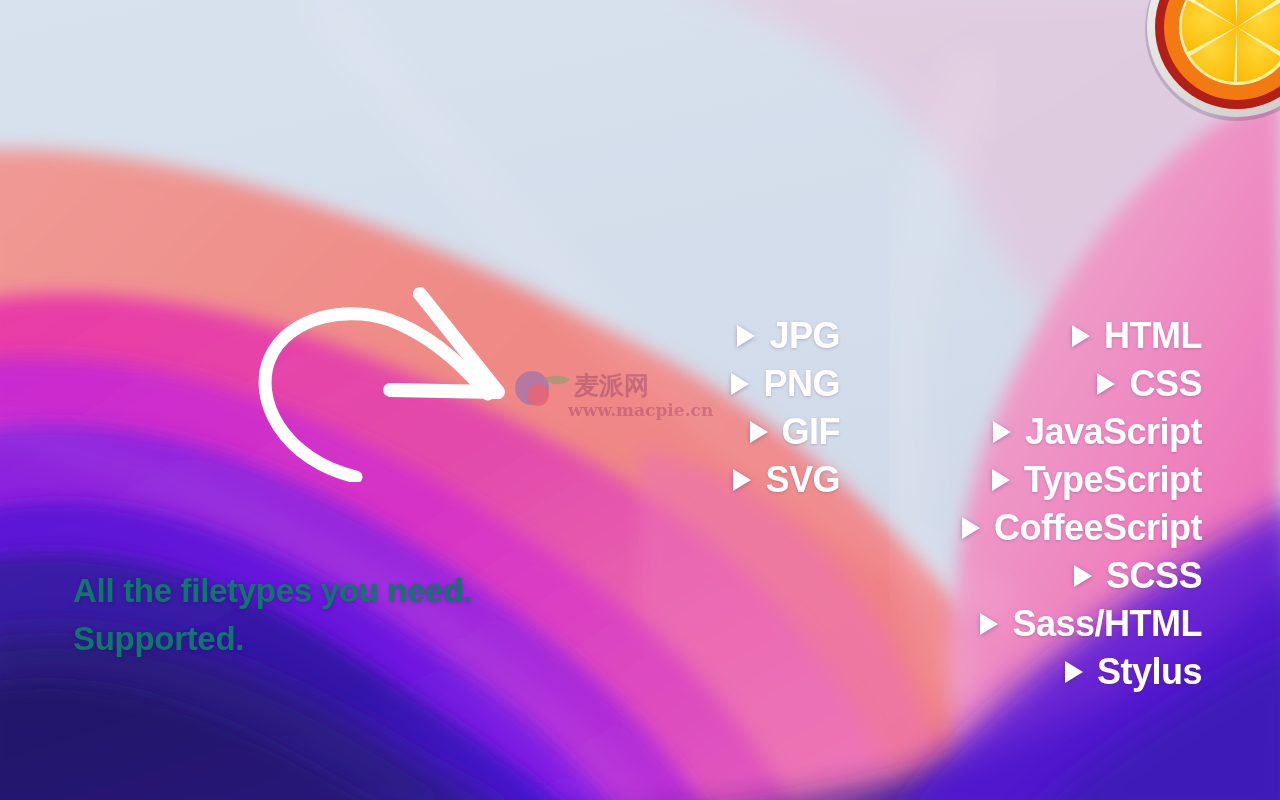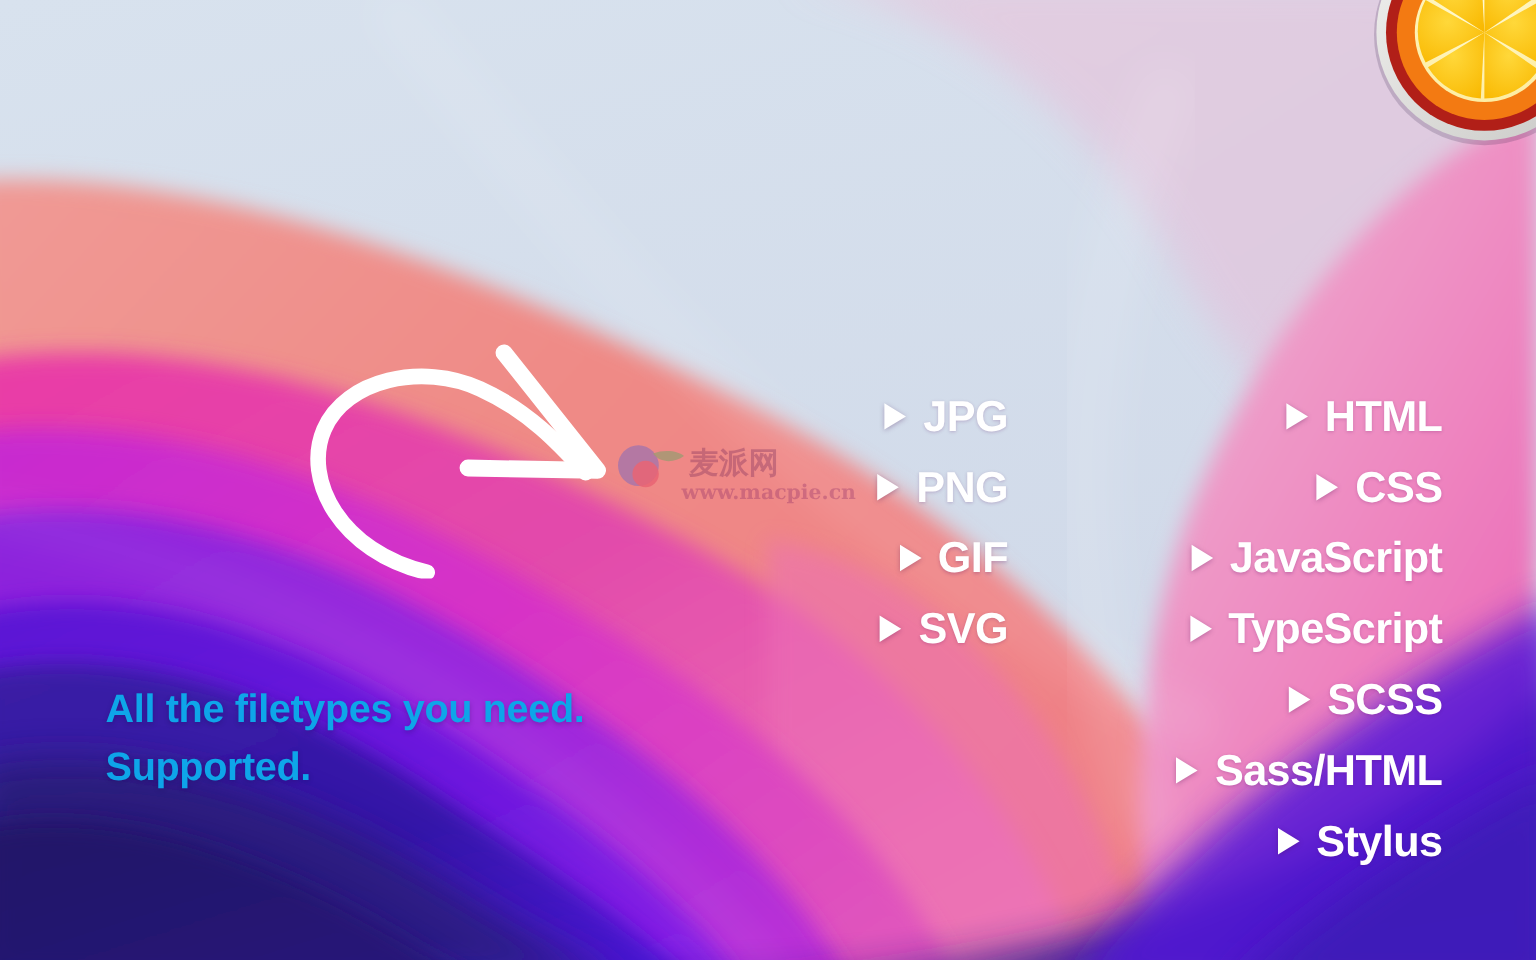--- a/index.html
+++ b/index.html
@@ -73,21 +73,20 @@
     top: 312px;
     width: 330px;
     align-items: flex-end;
   }
   .ft-row {
     display: flex;
     align-items: center;
     height: 48px;
     gap: 14px;
     white-space: nowrap;
-    margin-top: 11px;
   }
   .ft-tri {
     flex: 0 0 auto;
     width: 0;
     height: 0;
     border-left: 18px solid #ffffff;
     border-top: 11px solid transparent;
     border-bottom: 11px solid transparent;
     filter: drop-shadow(0 1px 2px rgba(60, 0, 70, 0.30));
   }
@@ -96,24 +95,24 @@
     font-size: 36px;
     font-weight: 700;
     letter-spacing: -0.5px;
     line-height: 1;
     text-shadow: 0 1px 3px rgba(80, 0, 90, 0.22);
   }
 
   
   #headline {
     position: absolute;
-    left: 88px;
+    left: 73px;
     top: 567px;
     width: 640px;
-    color: #0ea5e9;
+    color: #0f766e;
     font-size: 33px;
     font-weight: 700;
     line-height: 1.45;
     letter-spacing: -0.3px;
     text-shadow: 0 1px 4px rgba(20, 0, 60, 0.25);
   }
   #headline .hl-line { display: block; }
 </style>
 </head>
 <body>
@@ -293,20 +292,24 @@
     <div class="ft-row">
       <span class="ft-tri"></span>
       <span class="ft-label">JavaScript</span>
     </div>
     <div class="ft-row">
       <span class="ft-tri"></span>
       <span class="ft-label">TypeScript</span>
     </div>
     <div class="ft-row">
       <span class="ft-tri"></span>
+      <span class="ft-label">CoffeeScript</span>
+    </div>
+    <div class="ft-row">
+      <span class="ft-tri"></span>
       <span class="ft-label">SCSS</span>
     </div>
     <div class="ft-row">
       <span class="ft-tri"></span>
       <span class="ft-label">Sass/HTML</span>
     </div>
     <div class="ft-row">
       <span class="ft-tri"></span>
       <span class="ft-label">Stylus</span>
     </div>

